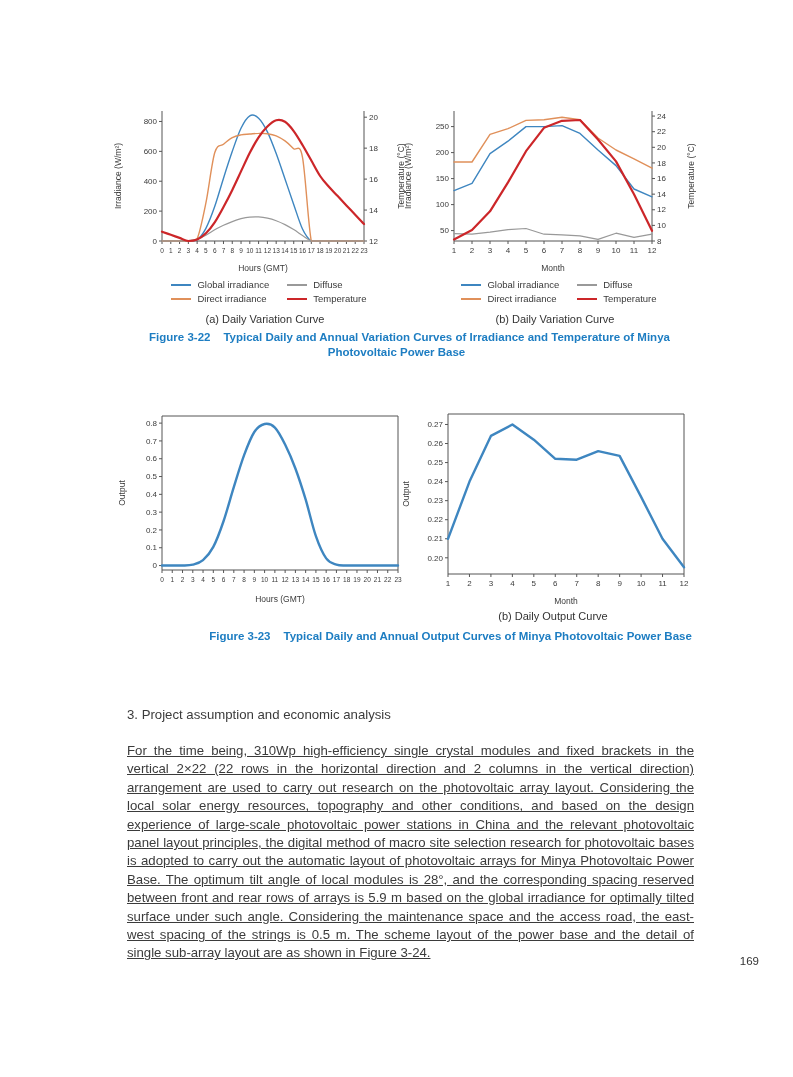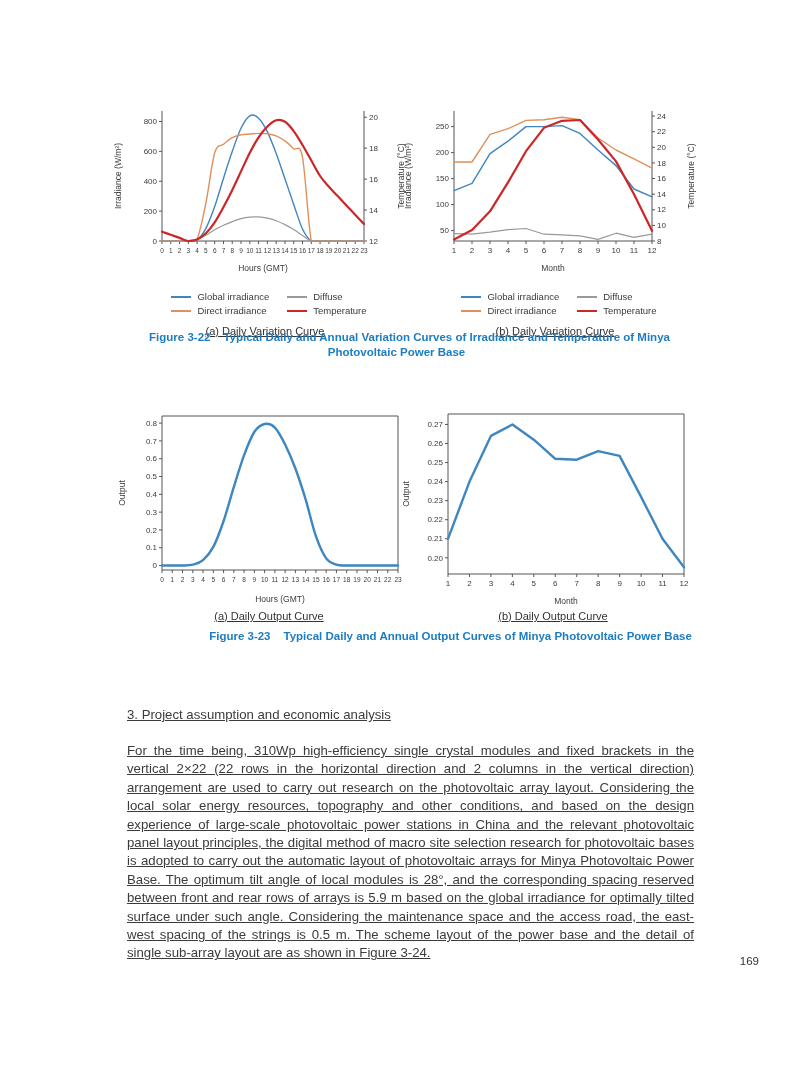--- a/index.html
+++ b/index.html
@@ -2,24 +2,24 @@
 <html><head>
 <meta charset="utf-8">
 <style>
   html,body{margin:0;padding:0;background:#ffffff;}
   .page{position:relative;width:793px;height:1077px;background:#ffffff;overflow:hidden;
         font-family:"Liberation Sans","DejaVu Sans",sans-serif;color:#3b3b3b;}
   .chart-block{position:absolute;}
   .chart-block svg{display:block;}
   svg text{font-family:"Liberation Sans","DejaVu Sans",sans-serif;fill:#3a3a3a;}
   .legend{display:grid;grid-template-columns:auto auto;column-gap:18px;row-gap:3px;
-          justify-content:center;margin-top:16px;padding-left:14px;}
+          justify-content:center;margin-top:4px;padding-left:14px;}
   .legend-item{display:flex;align-items:center;font-size:9.5px;color:#3a3a3a;}
   .legend-line{display:inline-block;width:20px;height:2px;margin-right:6px;flex:0 0 auto;}
-  .subcap{text-align:center;font-size:11px;color:#333;margin-top:9px;padding-left:6px;text-decoration:underline;}
+  .subcap{text-align:center;font-size:11px;color:#333;margin-top:9px;padding-left:6px;}
   .figcap{position:absolute;left:0;width:100%;text-align:center;}
   .figcap .inner{display:block;width:548px;margin:0 auto;color:#1d7dc2;font-weight:bold;
                  font-size:11.5px;line-height:15px;}
   .figcap .cap-label{margin-right:13px;padding-left:26px;}
   .heading{position:absolute;font-size:13.2px;color:#3b3b3b;}
   .bodypara{position:absolute;font-size:13.2px;line-height:18.4px;text-align:justify;color:#3b3b3b;text-decoration:underline;}
   .pagenum{position:absolute;font-size:11.5px;color:#333;}
 </style>
 </head>
 <body>
@@ -289,21 +289,20 @@
         <line x1="261.47826086956525" y1="164" x2="261.47826086956525" y2="167" stroke="#555" stroke-width="1"></line>
         <text x="261.47826086956525" y="175.5" text-anchor="middle" font-size="6.5">21</text>
         <line x1="271.7391304347826" y1="164" x2="271.7391304347826" y2="167" stroke="#555" stroke-width="1"></line>
         <text x="271.7391304347826" y="175.5" text-anchor="middle" font-size="6.5">22</text>
         <line x1="282" y1="164" x2="282" y2="167" stroke="#555" stroke-width="1"></line>
         <text x="282" y="175.5" text-anchor="middle" font-size="6.5">23</text>
         <text x="164" y="196" text-anchor="middle" font-size="8.5">Hours (GMT)</text>
         <text x="0" y="0" text-anchor="middle" font-size="8.5" transform="translate(9 87) rotate(-90)">Output</text>
         <path d="M46 159.5C47.7 159.5 52.9 159.5 56.3 159.5C59.7 159.5 63.1 159.6 66.5 159.5C69.9 159.4 73.4 159.6 76.8 158.7C80.2 157.8 83.6 157.2 87 154.2C90.4 151.2 93.9 147.4 97.3 140.9C100.7 134.4 104.2 125.0 107.6 115C111.0 105.0 114.4 92.2 117.8 81.2C121.2 70.2 124.7 58.4 128.1 49.2C131.5 40.0 134.9 31.2 138.3 26C141.7 20.8 145.2 18.7 148.6 18C152.0 17.3 155.5 18.2 158.9 21.6C162.3 25.0 165.7 31.7 169.1 38.5C172.5 45.3 176.0 53.3 179.4 62.5C182.8 71.7 186.3 82.4 189.7 93.7C193.1 105.0 196.5 120.4 199.9 130.2C203.3 140.0 206.8 147.7 210.2 152.4C213.6 157.2 217.0 157.5 220.4 158.7C223.8 159.9 227.3 159.4 230.7 159.5C234.1 159.6 237.6 159.5 241 159.5C244.4 159.5 247.8 159.5 251.2 159.5C254.6 159.5 258.1 159.5 261.5 159.5C264.9 159.5 268.3 159.5 271.7 159.5C275.1 159.5 280.3 159.5 282 159.5" fill="none" stroke="#3e86c0" stroke-width="2.4" stroke-linejoin="round" stroke-linecap="round"></path>
       </svg>
-    <div class="subcap" style="margin-top:4px;">(a) Daily Output Curve</div>
   </div>
 
   <div class="chart-block" style="left:400px;top:404px;width:300px;">
     <svg width="296" height="204">
         <line x1="48" y1="10" x2="48" y2="170" stroke="#555" stroke-width="1"></line>
         <line x1="48" y1="170" x2="284" y2="170" stroke="#555" stroke-width="1"></line>
         <line x1="284" y1="10" x2="284" y2="170" stroke="#555" stroke-width="1"></line>
         <line x1="48" y1="10" x2="284" y2="10" stroke="#555" stroke-width="1"></line>
         <line x1="45" y1="153.8095238095238" x2="48" y2="153.8095238095238" stroke="#555" stroke-width="1"></line>
         <text x="43" y="156.50952380952378" text-anchor="end" font-size="8">0.20</text>
@@ -351,19 +350,19 @@
       </svg>
     <div class="subcap" style="margin-top:2px;">(b) Daily Output Curve</div>
   </div>
 
   <div class="figcap" style="top:629px;margin-left:41px;">
     <span class="inner">
       <span class="cap-label">Figure 3-23</span><span>Typical Daily and Annual Output Curves of Minya Photovoltaic Power Base</span>
     </span>
   </div>
 
-  <div class="heading" style="left:127px;top:707px;width:567px;text-decoration:underline;">3. Project assumption and economic analysis</div>
+  <div class="heading" style="left:127px;top:707px;width:567px;">3. Project assumption and economic analysis</div>
 
   <div class="bodypara" style="left:127px;top:742px;width:567px;">For the time being, 310Wp high-efficiency single crystal modules and fixed brackets in the vertical 2×22 (22 rows in the horizontal direction and 2 columns in the vertical direction) arrangement are used to carry out research on the photovoltaic array layout. Considering the local solar energy resources, topography and other conditions, and based on the design experience of large-scale photovoltaic power stations in China and the relevant photovoltaic panel layout principles, the digital method of macro site selection research for photovoltaic bases is adopted to carry out the automatic layout of photovoltaic arrays for Minya Photovoltaic Power Base. The optimum tilt angle of local modules is 28°, and the corresponding spacing reserved between front and rear rows of arrays is 5.9 m based on the global irradiance for optimally tilted surface under such angle. Considering the maintenance space and the access road, the east-west spacing of the strings is 0.5 m. The scheme layout of the power base and the detail of single sub-array layout are as shown in Figure 3-24.</div>
 
   <div class="pagenum" style="right:34px;top:955px;">169</div>
 
 </div>
 
 </body></html>

